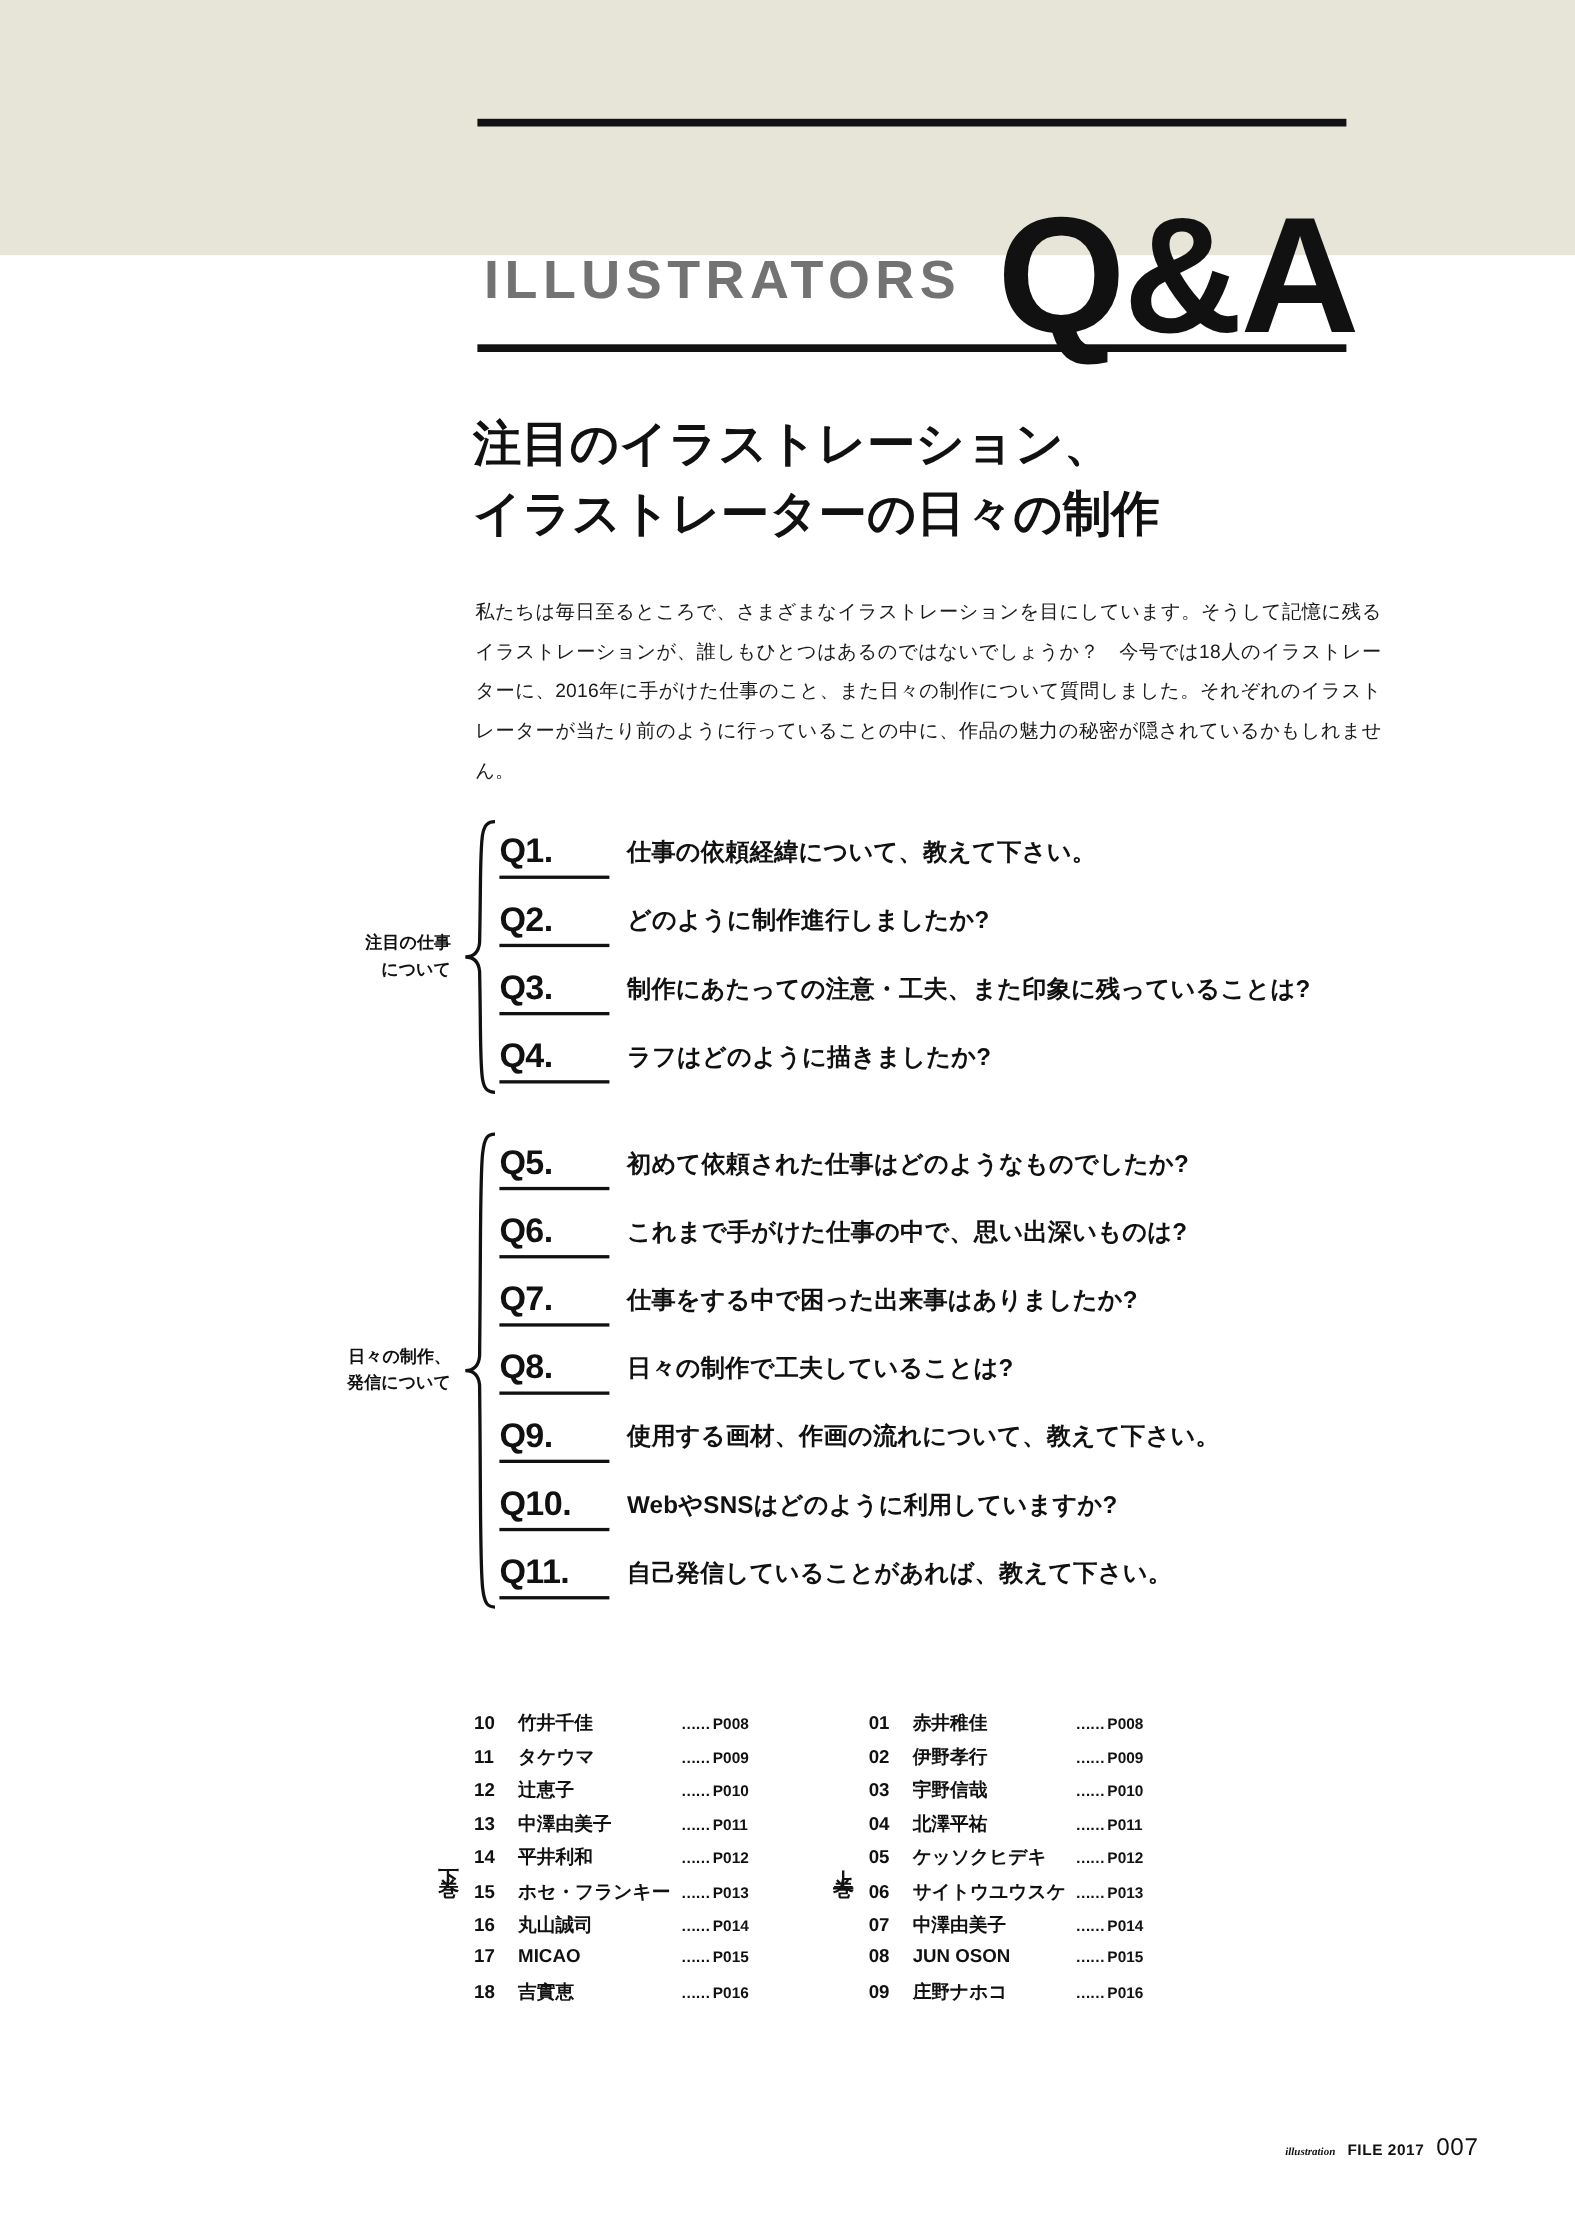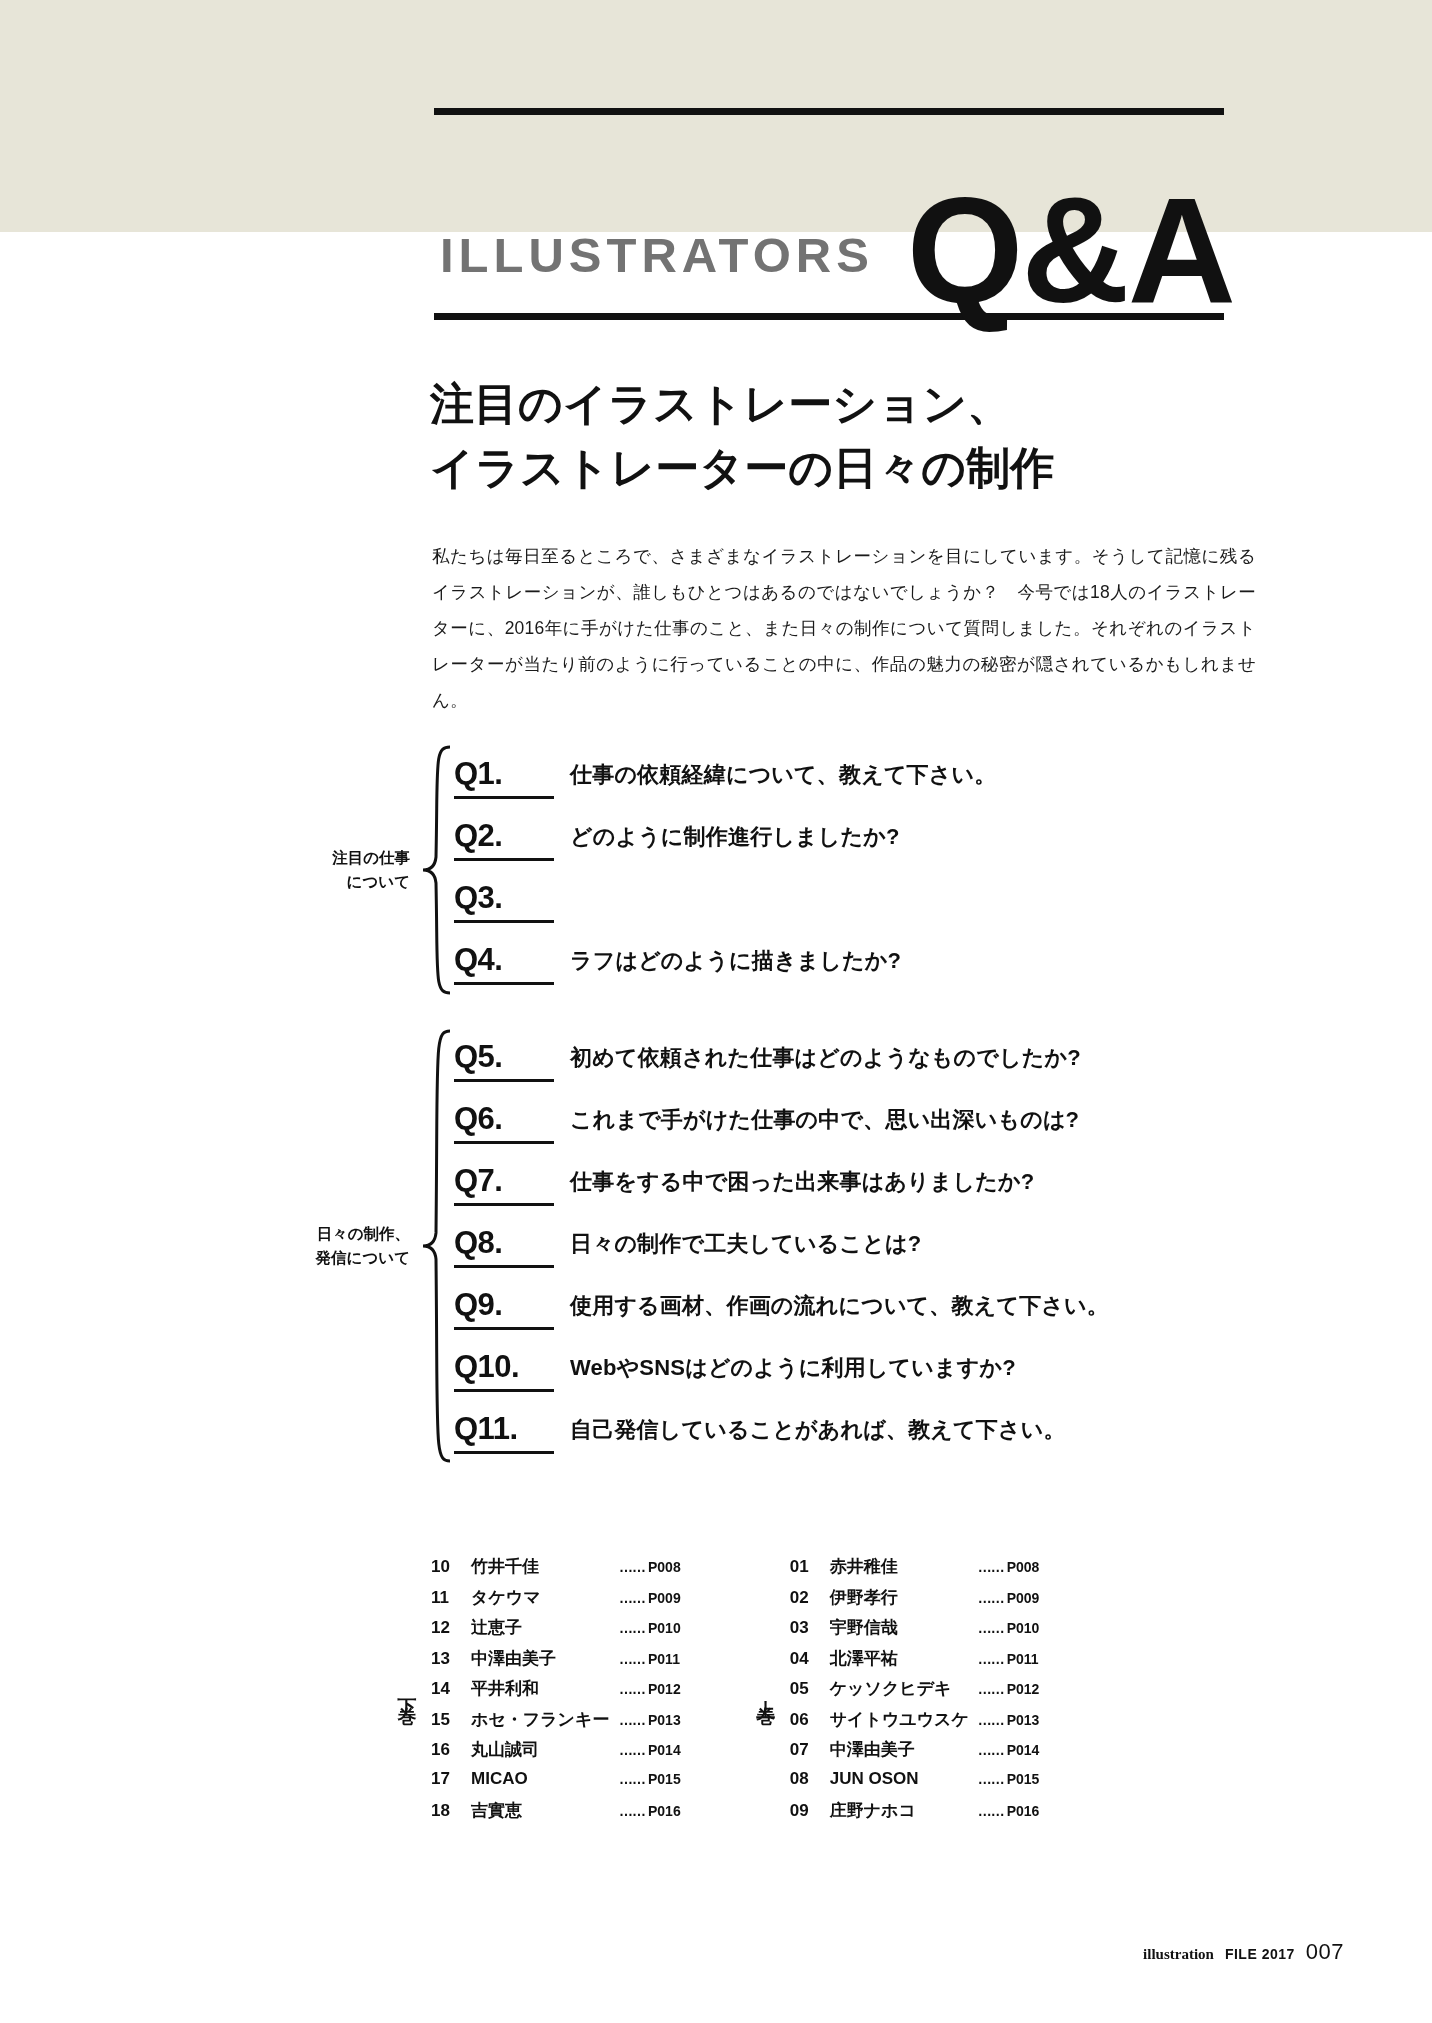--- a/index.html
+++ b/index.html
@@ -215,21 +215,22 @@
   .footer {
     position: absolute;
     right: 88px;
     bottom: 58px;
     display: flex;
     align-items: baseline;
     gap: 11px;
   }
   .footer .fi {
     font-family: "Liberation Serif", serif;
-    font-size: 15px;
+    font-style: italic;
+    font-size: 10px;
     font-weight: bold;
     color: #111111;
     margin-left: 24px;
   }
   .footer .ff {
     font-size: 14px;
     font-weight: bold;
     letter-spacing: 0.5px;
     color: #111111;
   }
@@ -275,20 +276,21 @@
       <div class="qrow">
         <span class="qnum">Q1.</span>
         <span class="qtext">仕事の依頼経緯について、教えて下さい。</span>
       </div>
       <div class="qrow">
         <span class="qnum">Q2.</span>
         <span class="qtext">どのように制作進行しましたか?</span>
       </div>
       <div class="qrow">
         <span class="qnum">Q3.</span>
+        <span class="qtext">制作にあたっての注意・工夫、また印象に残っていることは?</span>
       </div>
       <div class="qrow">
         <span class="qnum">Q4.</span>
         <span class="qtext">ラフはどのように描きましたか?</span>
       </div>
     </div>
   </div>
 
   <div class="group">
     <div class="group-label">日々の制作、

